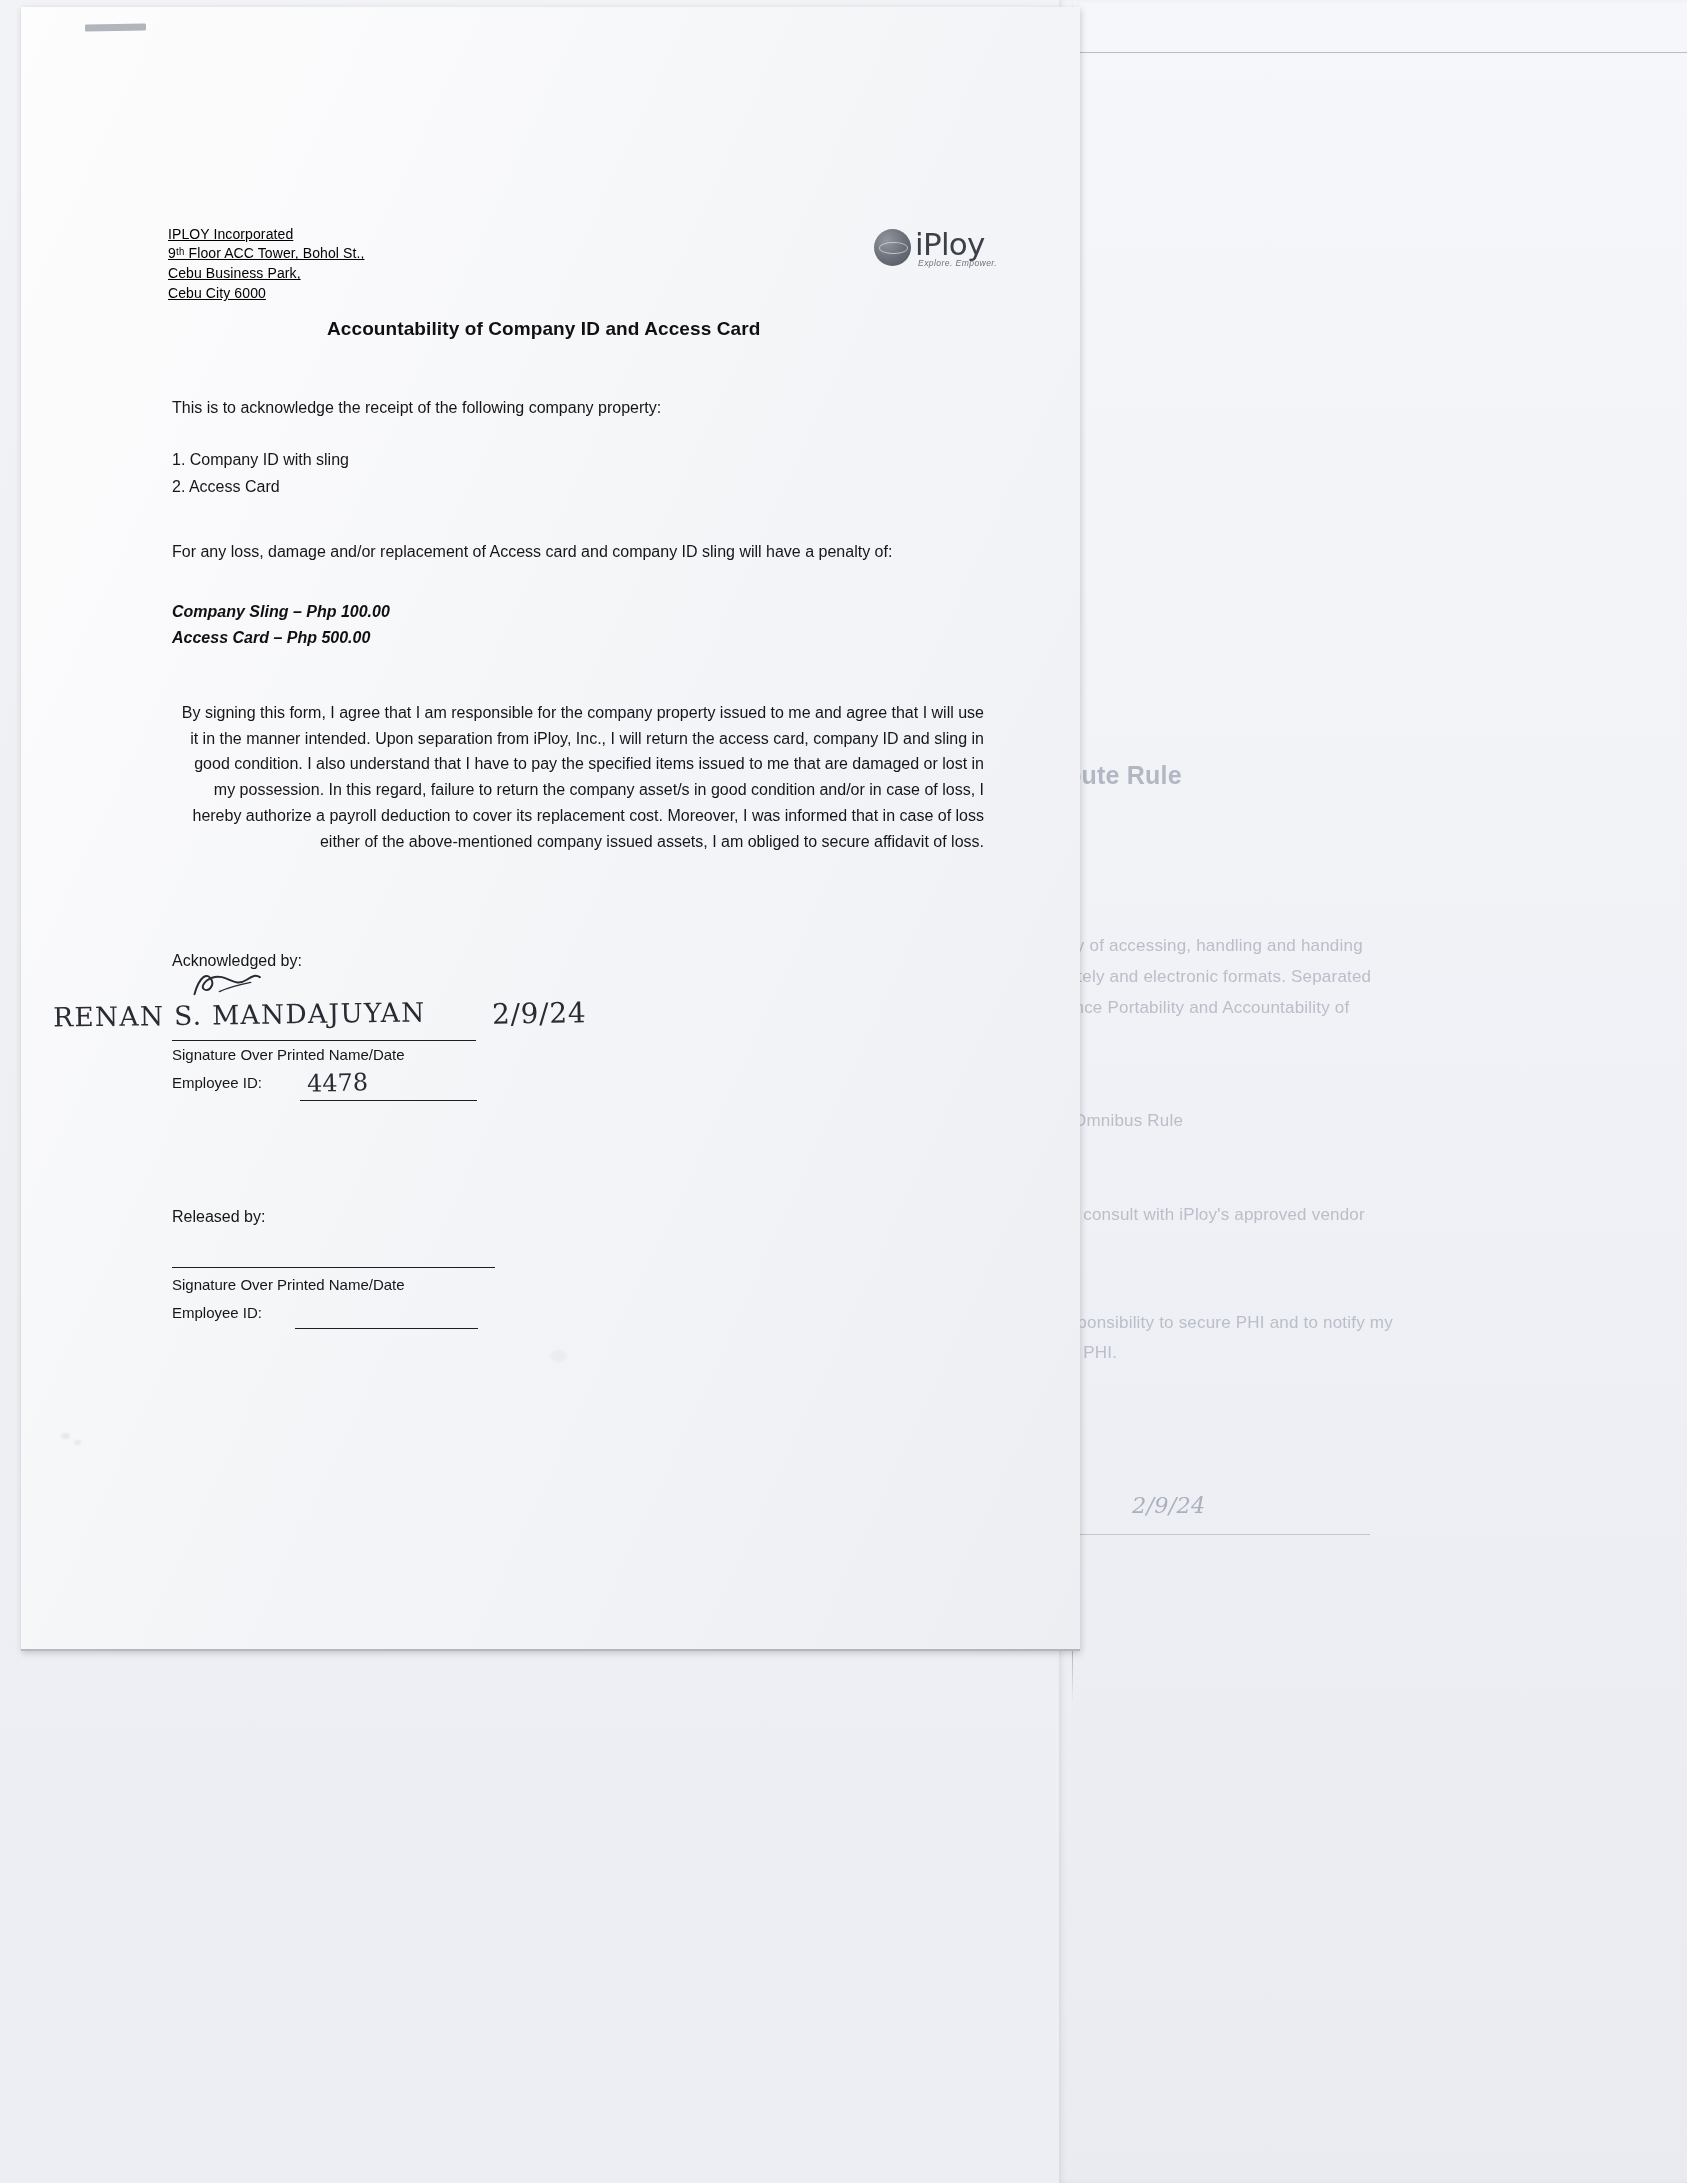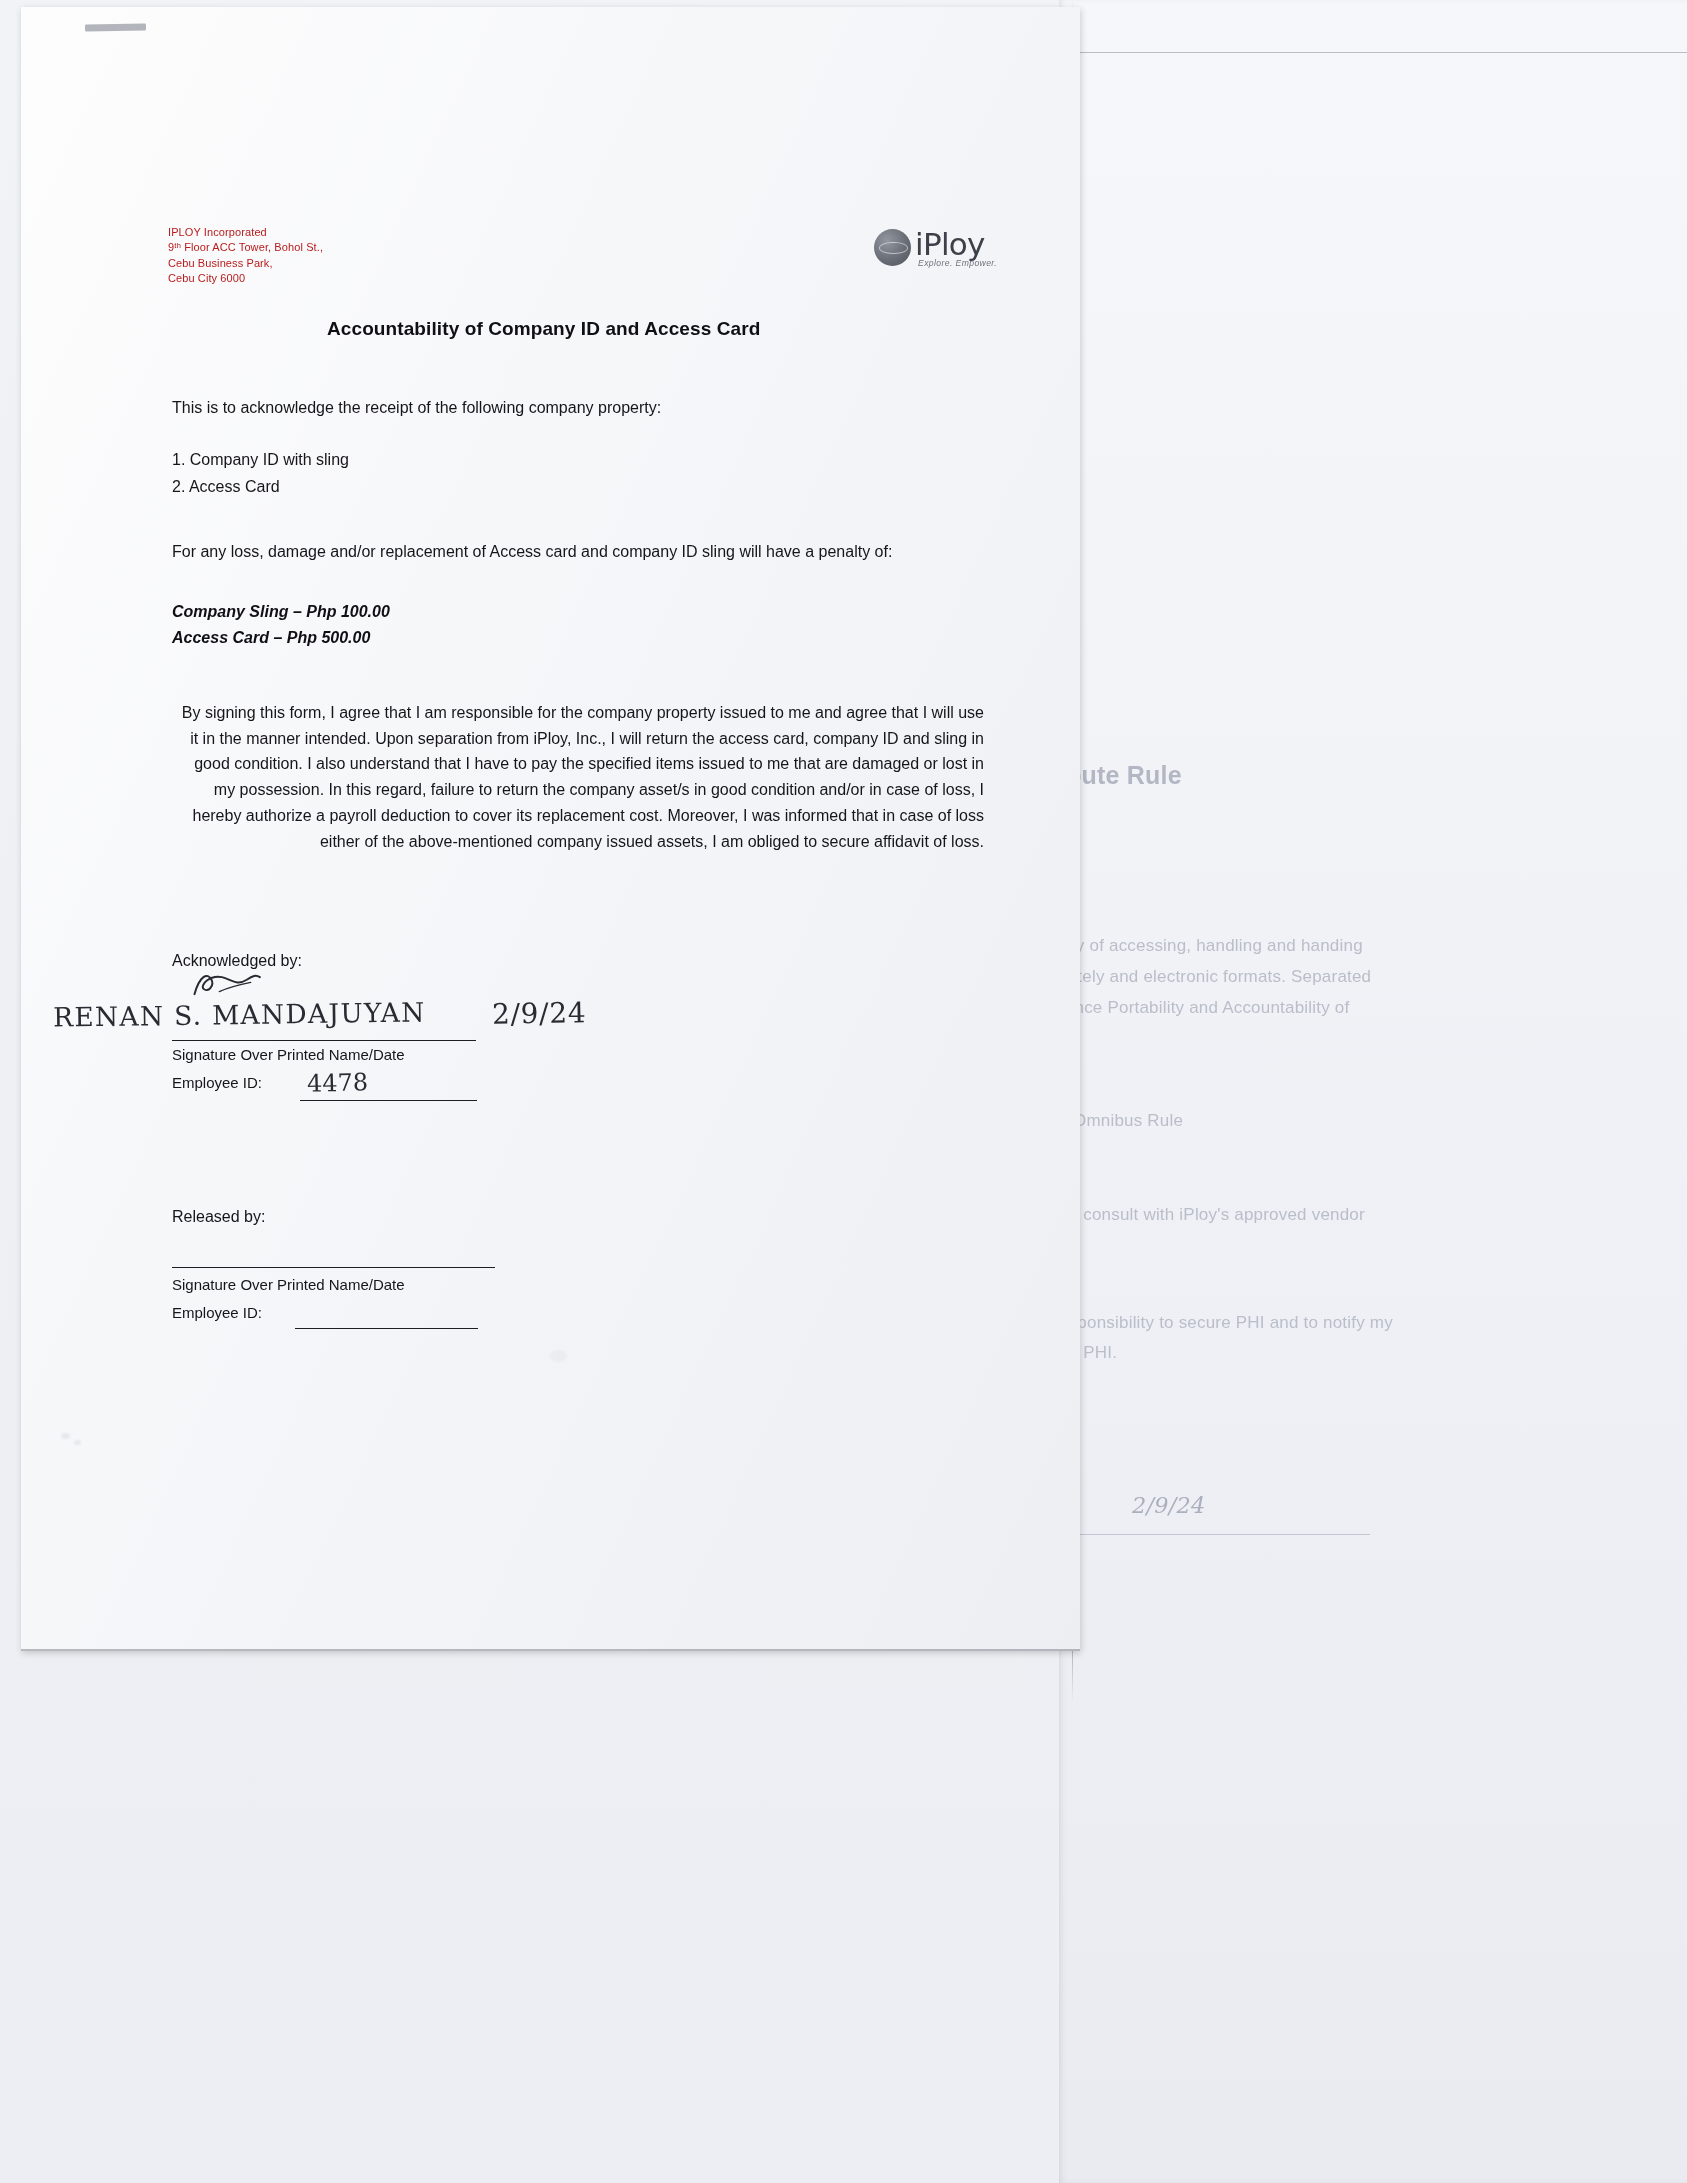--- a/index.html
+++ b/index.html
@@ -122,25 +122,26 @@
     z-index: 3;
     padding: 0;
     color: #1b1b1b;
   }
 
   
   .letterhead {
     position: absolute;
     left: 147px;
     top: 218px;
-    font-size: 11px;
+    font-size: 14px;
     line-height: 1.42;
-    color: #b91c1c;
+    color: #000000;
     font-family: "Liberation Sans", sans-serif;
     letter-spacing: 0.1px;
+    text-decoration: underline;
   }
   .letterhead div { white-space: nowrap; }
 
   .logo {
     position: absolute;
     left: 853px;
     top: 218px;
     width: 165px;
     height: 46px;
   }

